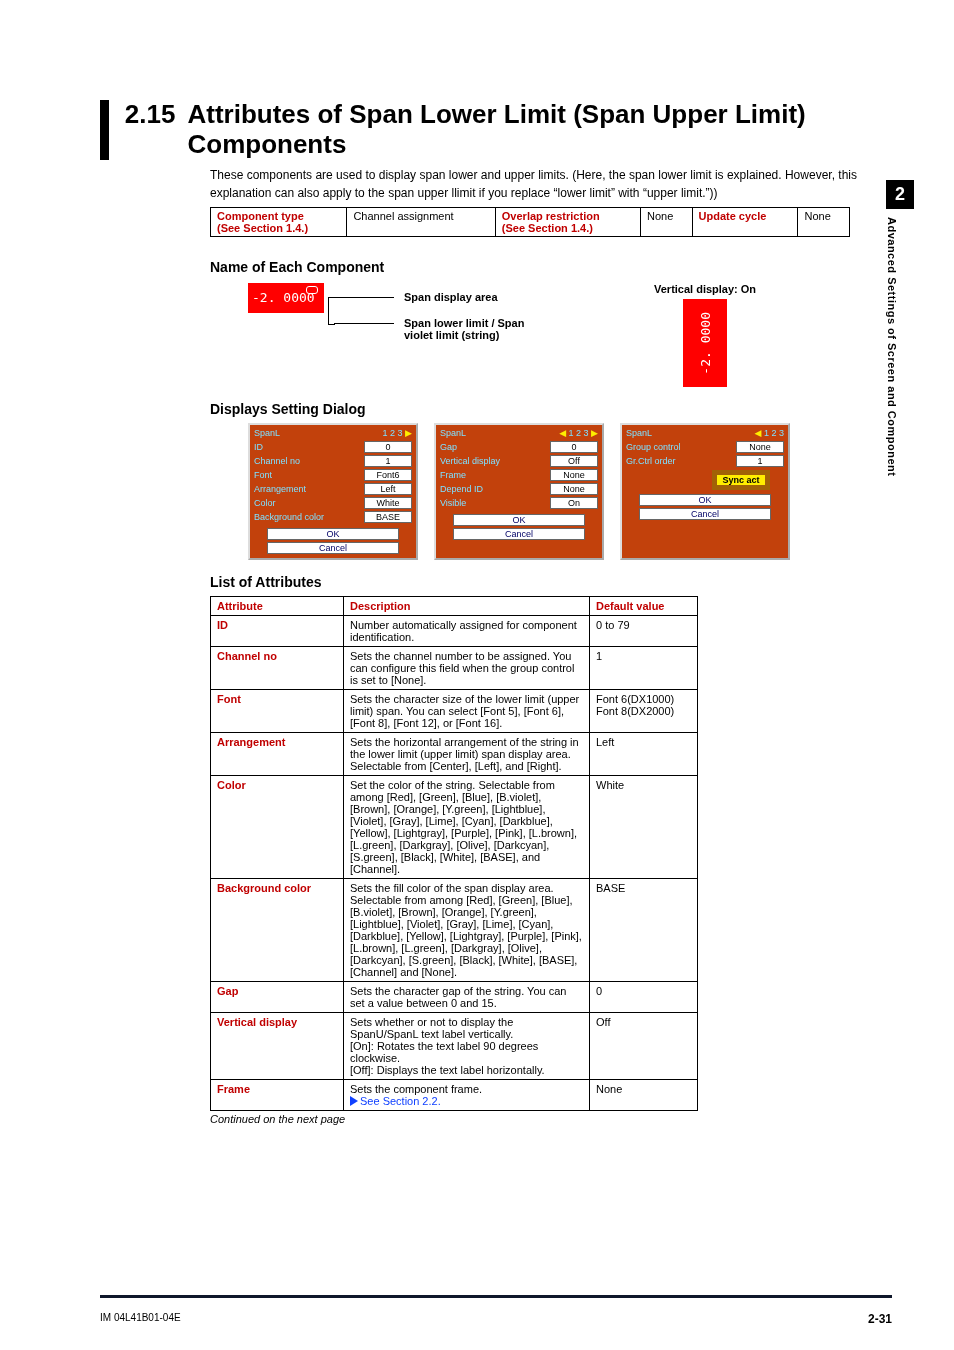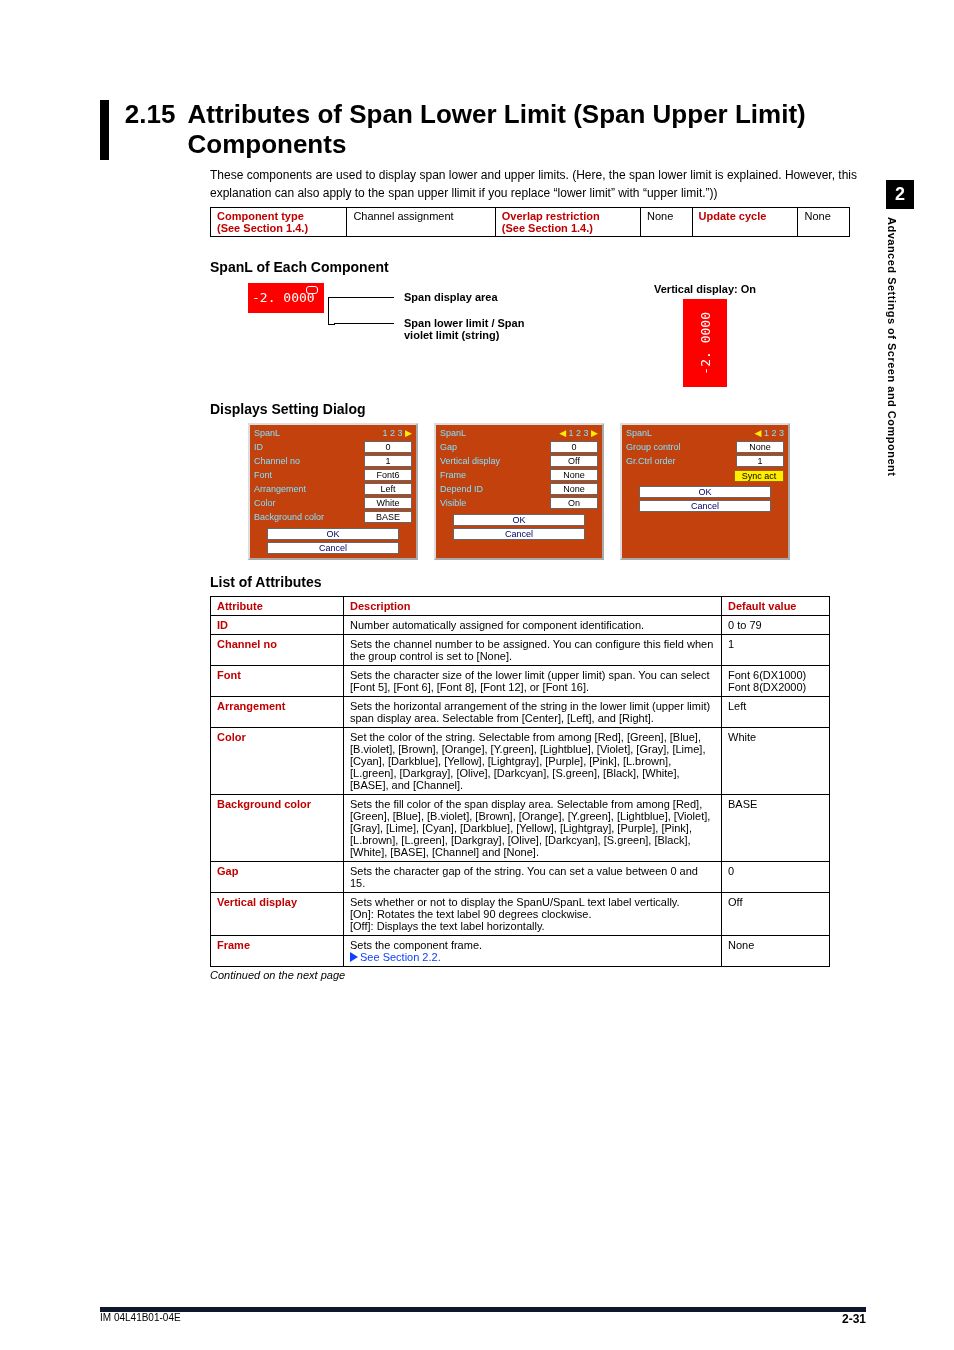--- a/index.html
+++ b/index.html
@@ -218,31 +218,32 @@
     text-align: center;
     border:1px solid #666;
     font-size: 9px;
   }
   .dlg-sync {
     background:#ffee00;
     color:#000;
     width:48px;
     text-align:center;
     font-size:9px;
-    border:1px solid #a16207;
+    border:5px solid #a16207;
     margin-left:auto;
-    margin-right:2px;
+    margin-right:16px;
     margin-top:2px;
+    font-weight:bold;
   }
   .arrows{ font-size:9px; }
   .arrow-y{ color:#ffee00; }
   
   table.attrs {
     border-collapse: collapse;
-    width: 620px;
+    width: 488px;
     font-size: 11px;
     margin-left: 0;
   }
   table.attrs th {
     border: 1px solid #000;
     background: #fff;
     color: #c00000;
     font-weight: bold;
     text-align: left;
     padding: 3px 6px;
@@ -272,26 +273,26 @@
   }
   .continued {
     font-size: 11px;
     margin-top: 2px;
     font-style: italic;
   }
   .footer {
     position: absolute;
     bottom: 24px;
     left: 100px;
-    right: 88px;
-    border-top: 5px solid #0f172a;
+    right: 62px;
+    border-top: 3px solid #0f172a;
     display: flex;
     justify-content: space-between;
     font-size: 10px;
-    padding-top: 0;
+    padding-top: 14px;
   }
   .footer .pg { font-weight: bold; font-size: 12px; }
 </style>
 </head>
 <body>
 
 <div class="page">
 
   <div class="sidetab">
     <div class="sidetab-num">2</div>
@@ -320,21 +321,21 @@
           <span>Overlap restriction</span><br>
           <span>(See Section 1.4.)</span>
         </td>
         <td>None</td>
         <td class="red">Update cycle</td>
         <td>None</td>
       </tr>
     </tbody>
       </table>
 
-    <h3 class="section">SpanL of Each Component</h3>
+    <h3 class="section">Name of Each Component</h3>
 
     <div class="diagram">
       <div class="diag-left">
         <div style="position:relative;">
           <div class="span-box">
             <span>-2. 0000</span>
             <span class="span-box-cursor"></span>
           </div>
         </div>
         <div class="diag-lines">

